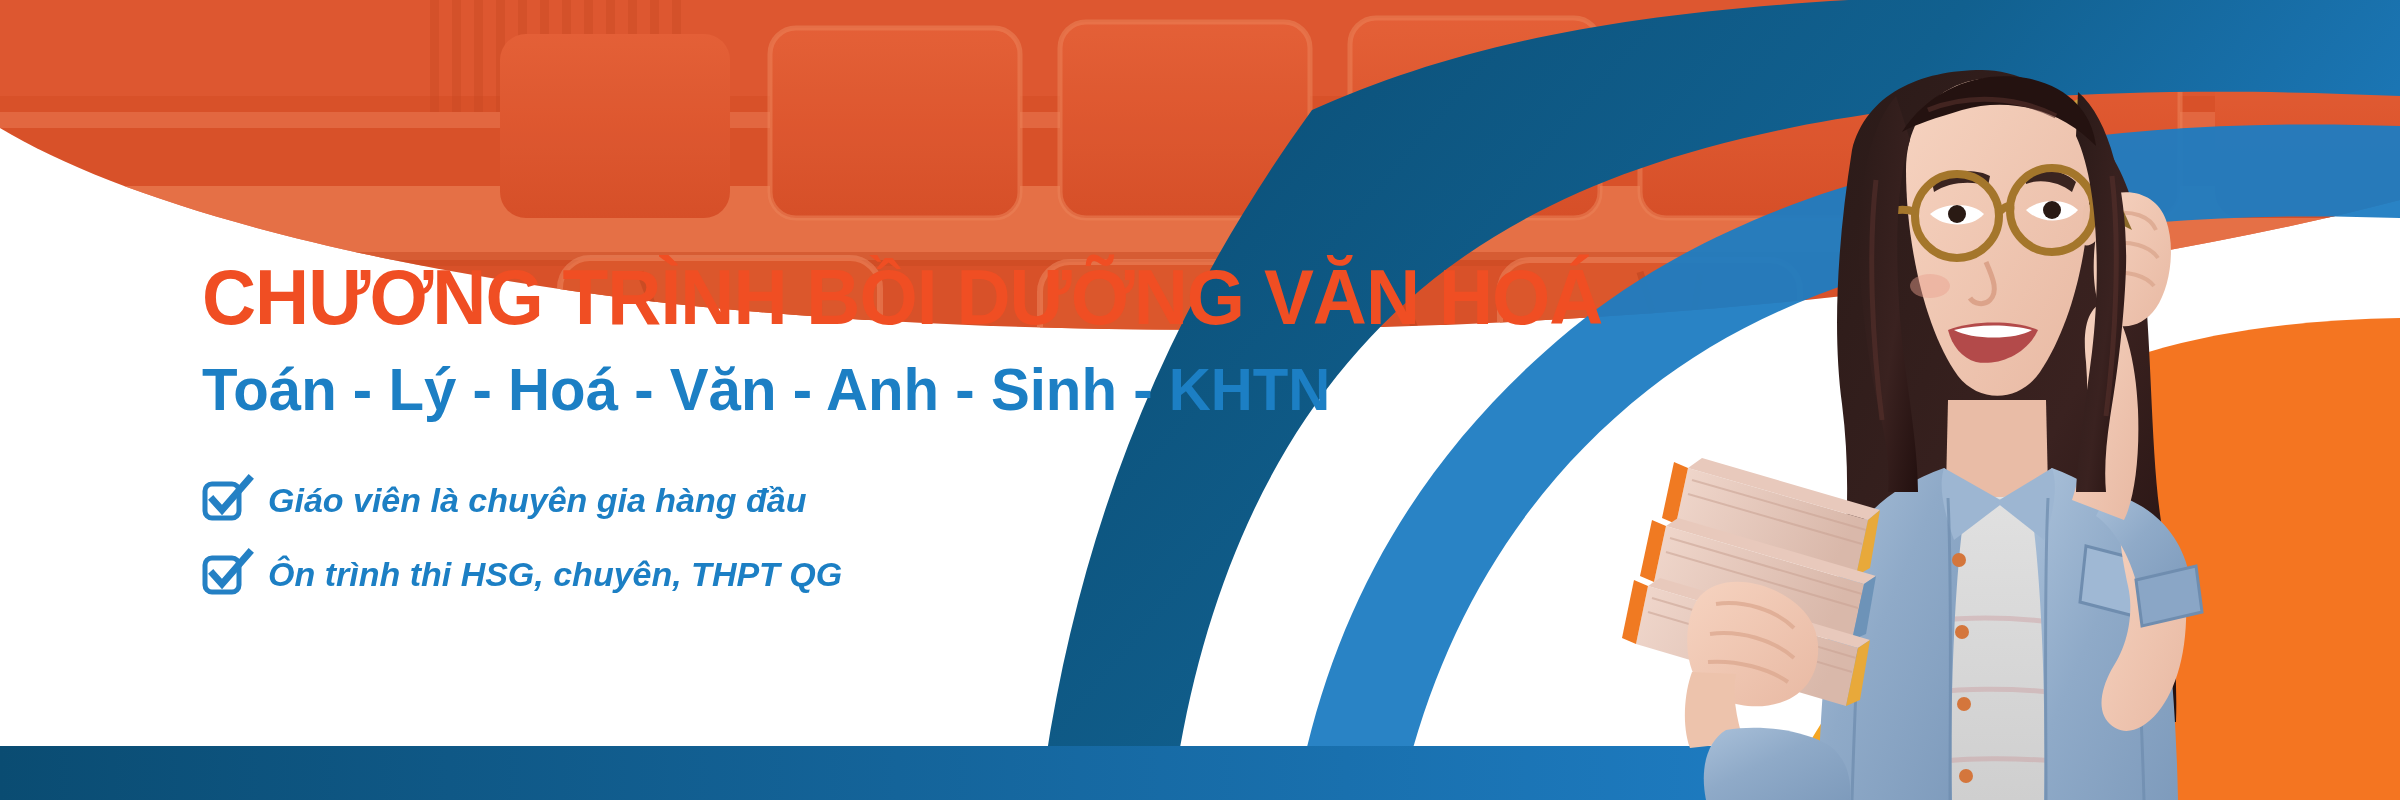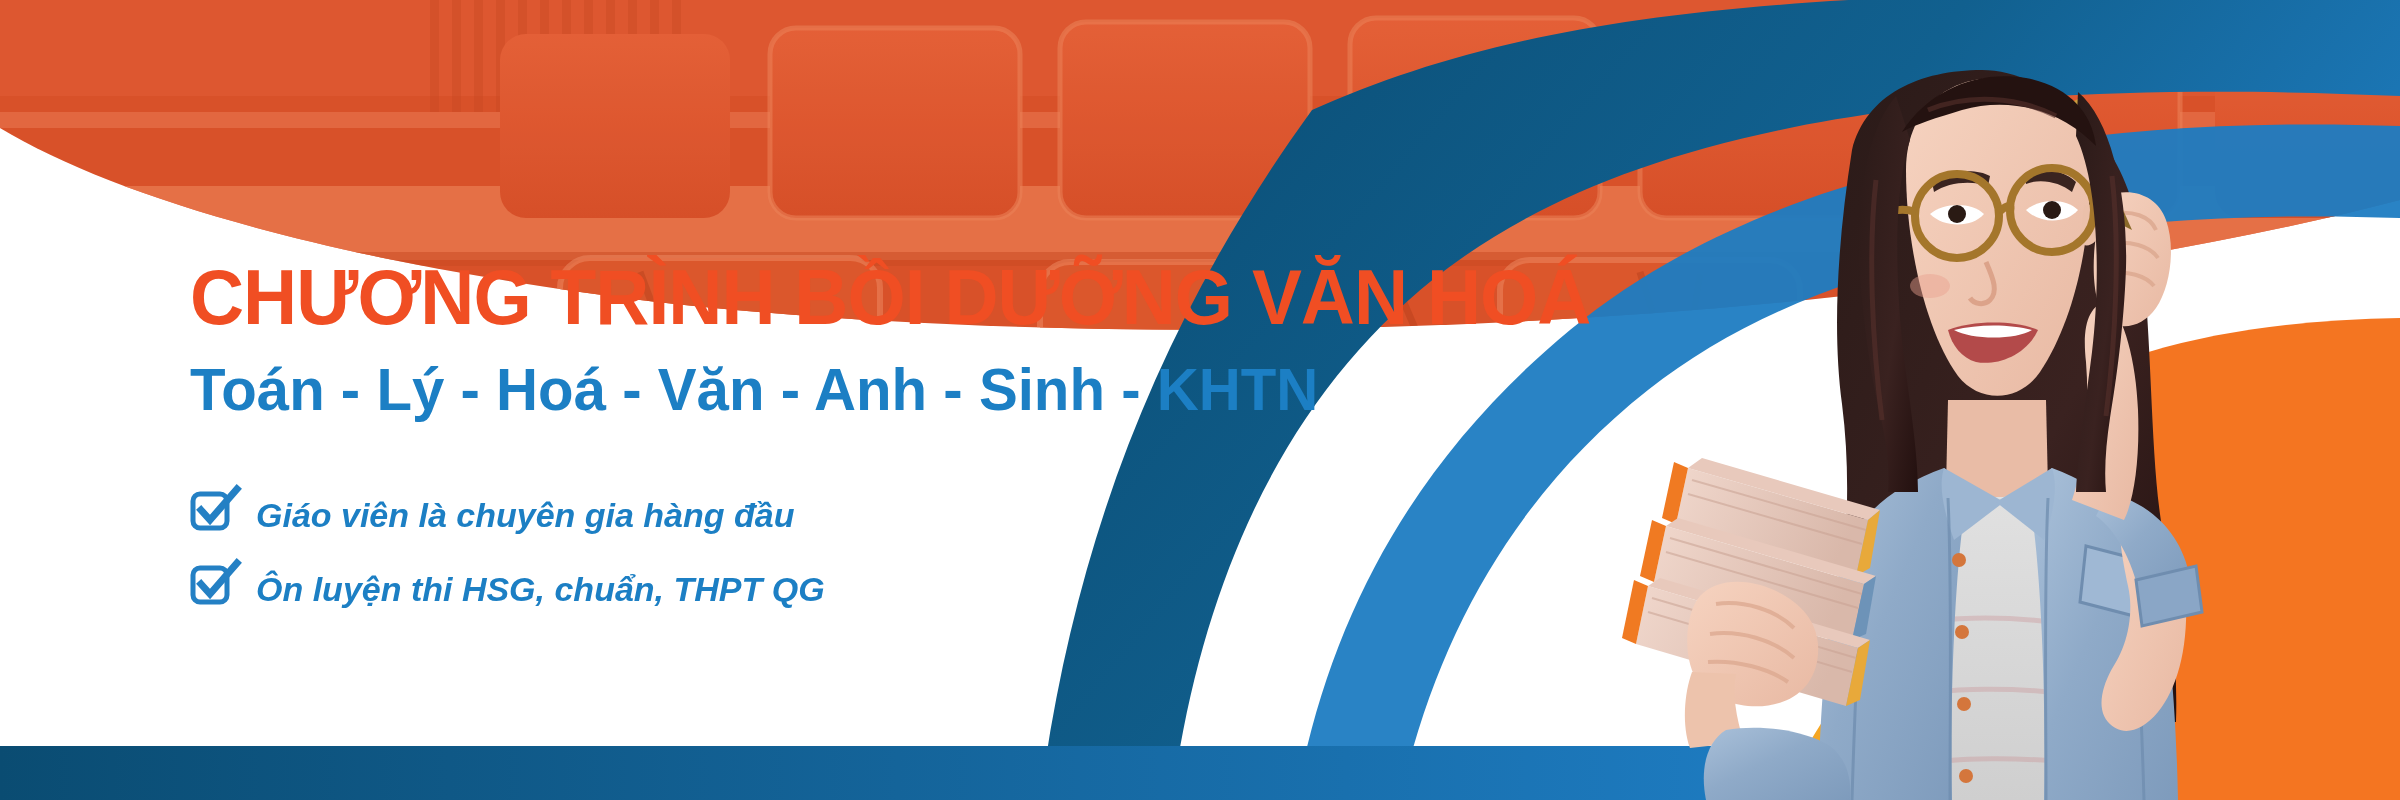--- a/index.html
+++ b/index.html
@@ -6,21 +6,21 @@
   * { margin:0; padding:0; box-sizing:border-box; }
   html,body { width:2400px; height:800px; overflow:hidden; background:#ffffff;
               font-family:"Liberation Sans", sans-serif; }
 
   .banner { position:relative; width:2400px; height:800px; background:#ffffff; overflow:hidden; }
 
   .layer { position:absolute; inset:0; }
   .layer svg { display:block; width:2400px; height:800px; }
 
   
-  .content { position:absolute; left:190px; top:258px; width:1180px; z-index:40; }
+  .content { position:absolute; left:202px; top:258px; width:1180px; z-index:40; }
 
   .headline {
     font-family:"Liberation Sans", sans-serif;
     font-weight:bold;
     font-size:78px;
     line-height:1.0;
     letter-spacing:-1px;
     color:#F04E23;
     white-space:nowrap;
     transform:scaleX(0.96);
@@ -35,21 +35,21 @@
     line-height:1.0;
     letter-spacing:0px;
     color:#1C7FC4;
     white-space:nowrap;
     transform:scaleX(0.97);
     transform-origin:left center;
   }
 
   .bullets { margin-top:48px; }
 
-  .bullet { display:flex; align-items:flex-end; height:64px; margin-bottom:10px; }
+  .bullet { display:flex; align-items:center; height:64px; margin-bottom:10px; }
 
   .chk { width:44px; height:44px; flex:0 0 44px; position:relative; margin-right:22px; }
   .chk svg { display:block; width:44px; height:44px; overflow:visible; }
 
   .bullet-text {
     font-family:"Liberation Sans", sans-serif;
     font-weight:bold;
     font-style:italic;
     font-size:34px;
     line-height:1;
@@ -451,19 +451,19 @@
       </div>
 
 
       <div class="bullet">
         <span class="chk">
           <svg viewBox="0 0 44 44" xmlns="http://www.w3.org/2000/svg">
             <rect x="3" y="6" width="34" height="34" rx="7" ry="7" fill="none" stroke="#2480C4" stroke-width="5"></rect>
             <path d="M11 22 L20 32 L47 1" fill="none" stroke="#2480C4" stroke-width="7" stroke-linecap="square" stroke-linejoin="miter"></path>
           </svg>
         </span>
-        <span class="bullet-text">Ôn luyện thi HSG, chuẩn, THPT QG</span>
+        <span class="bullet-text">Ôn trình thi HSG, chuyên, THPT QG</span>
       </div>
 
     </div>
   </div>
 
 </div>
 
 </body></html>

